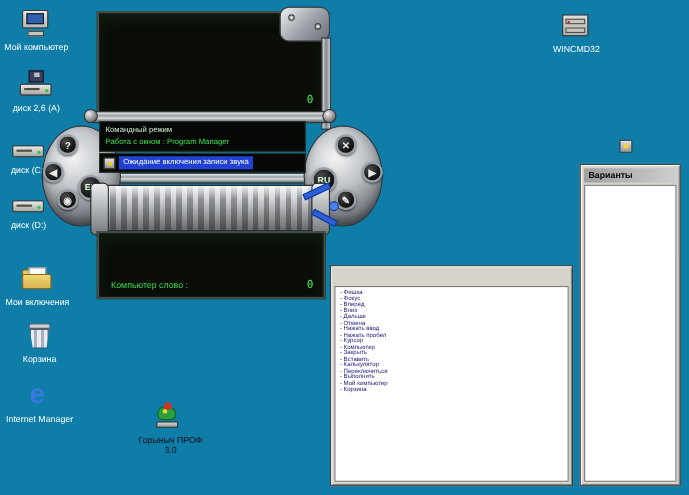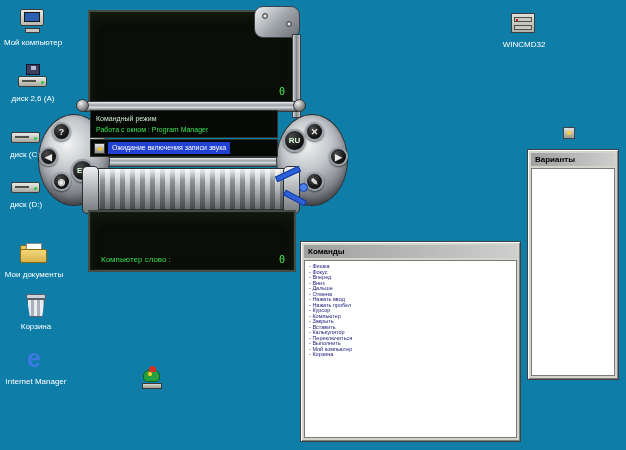--- a/index.html
+++ b/index.html
@@ -87,21 +87,21 @@
   .accent{position:absolute;background:#2d5fd8;border:1px solid #123a9a}
   .a1{left:190px;top:2px;width:26px;height:6px;transform:rotate(-25deg)}
   .a2{left:198px;top:26px;width:24px;height:6px;transform:rotate(28deg)}
   .a3{left:214px;top:14px;width:9px;height:9px;border-radius:50%;background:#4d82e8}
 
   
   .win{position:absolute;background:#d6d3ca;border:1px solid #404040;box-shadow:inset 1px 1px 0 #ffffff, inset -1px -1px 0 #808080}
   .titlebar{margin:3px;height:13px;background:linear-gradient(90deg,#a0a0a0,#cecece);padding:0 4px;font-size:8px;font-weight:bold;color:#000;display:flex;align-items:center;cursor:default}
   .client{position:absolute;left:3px;right:3px;top:18px;bottom:3px;background:#fff;border:1px solid #7a7a7a;overflow:hidden}
   .win-commands{left:300px;top:241px;width:221px;height:201px}
-  .win-variants{left:527px;top:149px;width:92px;height:231px}
+  .win-variants{left:527px;top:149px;width:92px;height:293px}
   .cmd-list{padding:3px 4px}
   .cmd-item{font-size:5.5px;line-height:5.5px;color:#1c1c78;white-space:nowrap;cursor:pointer}
   .cmd-item::before{content:"- "}
 </style>
 </head>
 <body>
 
 <div class="dicon" style="left:1px;top:8px">
   <div class="glyph g-computer">
       <i class="mon"></i>
@@ -138,21 +138,21 @@
     </div>
   <div class="label">диск (D:)</div>
 </div>
 
 <div class="dicon" style="left:2px;top:240px">
   <div class="glyph g-folder">
       <i class="tab"></i>
       <i class="paper"></i>
       <i class="front"></i>
     </div>
-  <div class="label">Мои документы</div>
+  <div class="label">Мои включения</div>
 </div>
 
 <div class="dicon" style="left:4px;top:292px">
   <div class="glyph g-bin">
       <i class="lid"></i>
       <i class="bbody"></i>
     </div>
   <div class="label">Корзина</div>
 </div>
 
@@ -171,20 +171,21 @@
   <div class="label">WINCMD32</div>
 </div>
 
 <div class="dicon" style="left:123px;top:366px">
   <div class="glyph g-gor">
       <i class="gbody"></i>
       <i class="crest"></i>
       <i class="geye"></i>
       <i class="gbase"></i>
     </div>
+  <div class="label dark">Горыныч ПРОФ 3.0</div>
 </div>
 
 <div class="mini-icon">
     <i class="m1"></i>
     <i class="m2"></i>
   </div>
 
 <div class="app">
   <div class="tape tape-top">
     <span class="counter">0</span>
@@ -206,21 +207,21 @@
   <div class="pod pod-right"></div>
 
   <div class="btn small" style="left:16px;top:114px">?</div>
   <div class="btn small" style="left:3px;top:139px">◀</div>
   <div class="btn small" style="left:16px;top:164px">◉</div>
   <div class="btn lang" style="left:35px;top:151px">EN</div>
 
   <div class="btn small" style="left:269px;top:114px">✕</div>
   <div class="btn small" style="left:293px;top:139px">▶</div>
   <div class="btn small" style="left:269px;top:164px">✎</div>
-  <div class="btn lang" style="left:247px;top:121px">RU</div>
+  <div class="btn lang" style="left:247px;top:144px">RU</div>
 
   <div class="display">
     <div class="l1">Командный режим</div>
     <div class="l2">Работа с окном : Program Manager</div>
   </div>
   <div class="status">
     <span class="sicon"></span>
     <span class="stext">Ожидание включения записи звука</span>
   </div>
 
@@ -232,23 +233,20 @@
     <i class="accent a3"></i>
   </div>
 
   <div class="tape tape-bottom">
     <span class="recognized">Компьютер слово :</span>
     <span class="counter">0</span>
   </div>
 </div>
 
 <div class="win win-commands">
-  <div class="titlebar">
-    <span>Команды</span>
-  </div>
   <div class="client">
     <div class="cmd-list">
 
         <div class="cmd-item">Фишка</div>
 
         <div class="cmd-item">Фокус</div>
 
         <div class="cmd-item">Вперед</div>
 
         <div class="cmd-item">Вниз</div>

